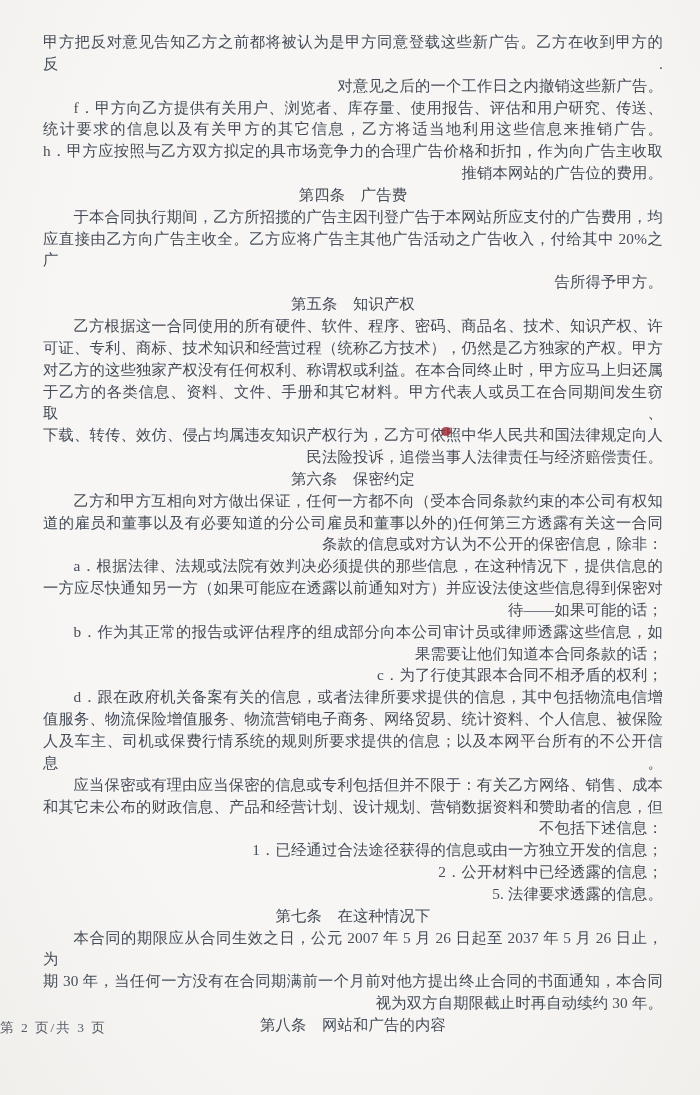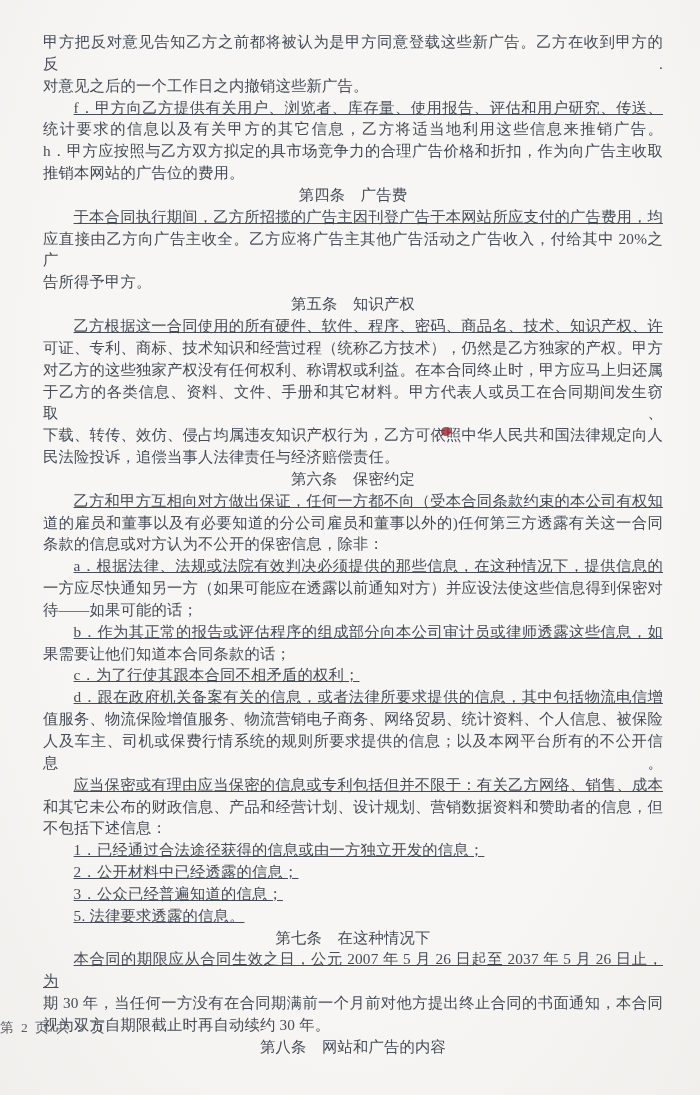--- a/index.html
+++ b/index.html
@@ -16,23 +16,23 @@
     overflow: hidden;
   }
   .textblock {
     position: absolute;
     left: 43px; top: 31px; width: 620px;
     font-size: 15.3px;
     line-height: 21.85px;
     color: #454c57;
     letter-spacing: 0.2px;
   }
-  .ln { text-align: left; }
+  .ln { text-align: right; }
   .j  { text-align: justify; text-align-last: justify; }
-  .ind { text-indent: 2em; text-decoration: underline; }
+  .ind { text-indent: 2em; }
   .hd { text-align: center; }
   .footer {
     position: absolute;
     left: 0; top: 1019px; width: 700px;
     text-align: left;
     font-size: 13.5px;
     letter-spacing: 2px;
     color: #565c66;
   }
   .red-mark {
@@ -78,21 +78,20 @@
     <div class="ln">果需要让他们知道本合同条款的话；</div>
     <div class="ln ind">c．为了行使其跟本合同不相矛盾的权利；</div>
     <div class="ln j ind">d．跟在政府机关备案有关的信息，或者法律所要求提供的信息，其中包括物流电信增</div>
     <div class="ln j">值服务、物流保险增值服务、物流营销电子商务、网络贸易、统计资料、个人信息、被保险</div>
     <div class="ln j">人及车主、司机或保费行情系统的规则所要求提供的信息；以及本网平台所有的不公开信息。</div>
     <div class="ln j ind">应当保密或有理由应当保密的信息或专利包括但并不限于：有关乙方网络、销售、成本</div>
     <div class="ln j">和其它未公布的财政信息、产品和经营计划、设计规划、营销数据资料和赞助者的信息，但</div>
     <div class="ln">不包括下述信息：</div>
     <div class="ln ind">1．已经通过合法途径获得的信息或由一方独立开发的信息；</div>
     <div class="ln ind">2．公开材料中已经透露的信息；</div>
-    <div class="ln ind">3．公众已经普遍知道的信息；</div>
     <div class="ln ind">5. 法律要求透露的信息。</div>
     <div class="ln hd">第七条　在这种情况下</div>
     <div class="ln j ind">本合同的期限应从合同生效之日，公元 2007 年 5 月 26 日起至 2037 年 5 月 26 日止，为</div>
     <div class="ln j">期 30 年，当任何一方没有在合同期满前一个月前对他方提出终止合同的书面通知，本合同</div>
     <div class="ln">视为双方自期限截止时再自动续约 30 年。</div>
     <div class="ln hd">第八条　网站和广告的内容</div>
   </div>
 
   <div class="red-mark"></div>
 

